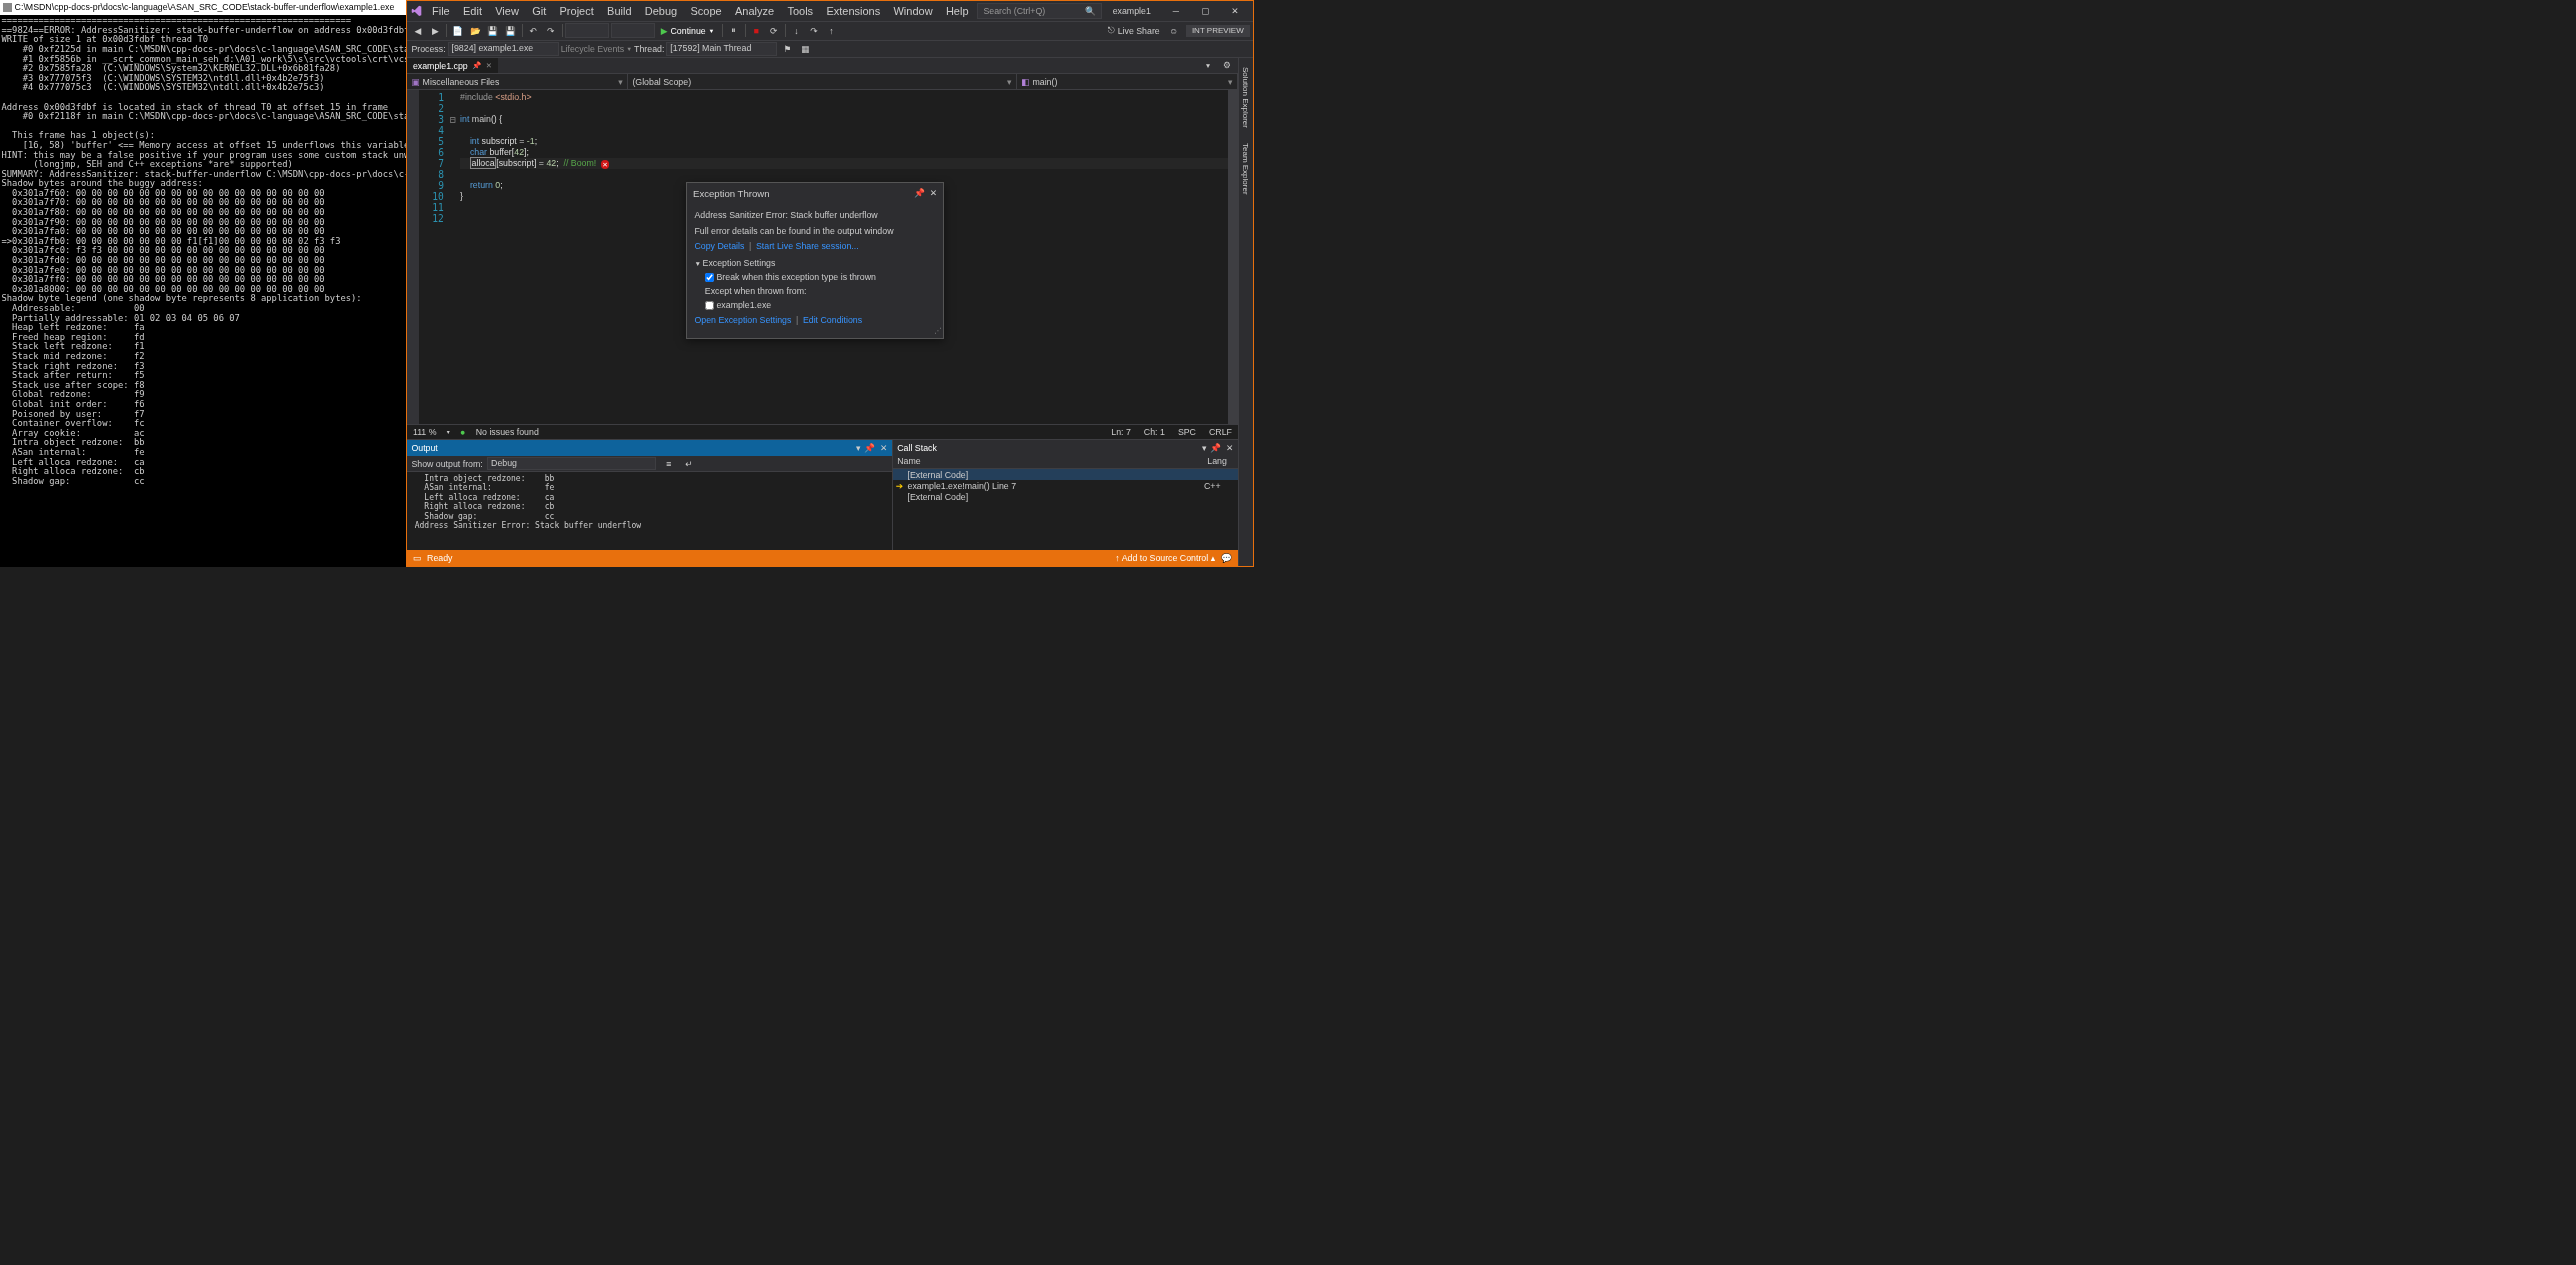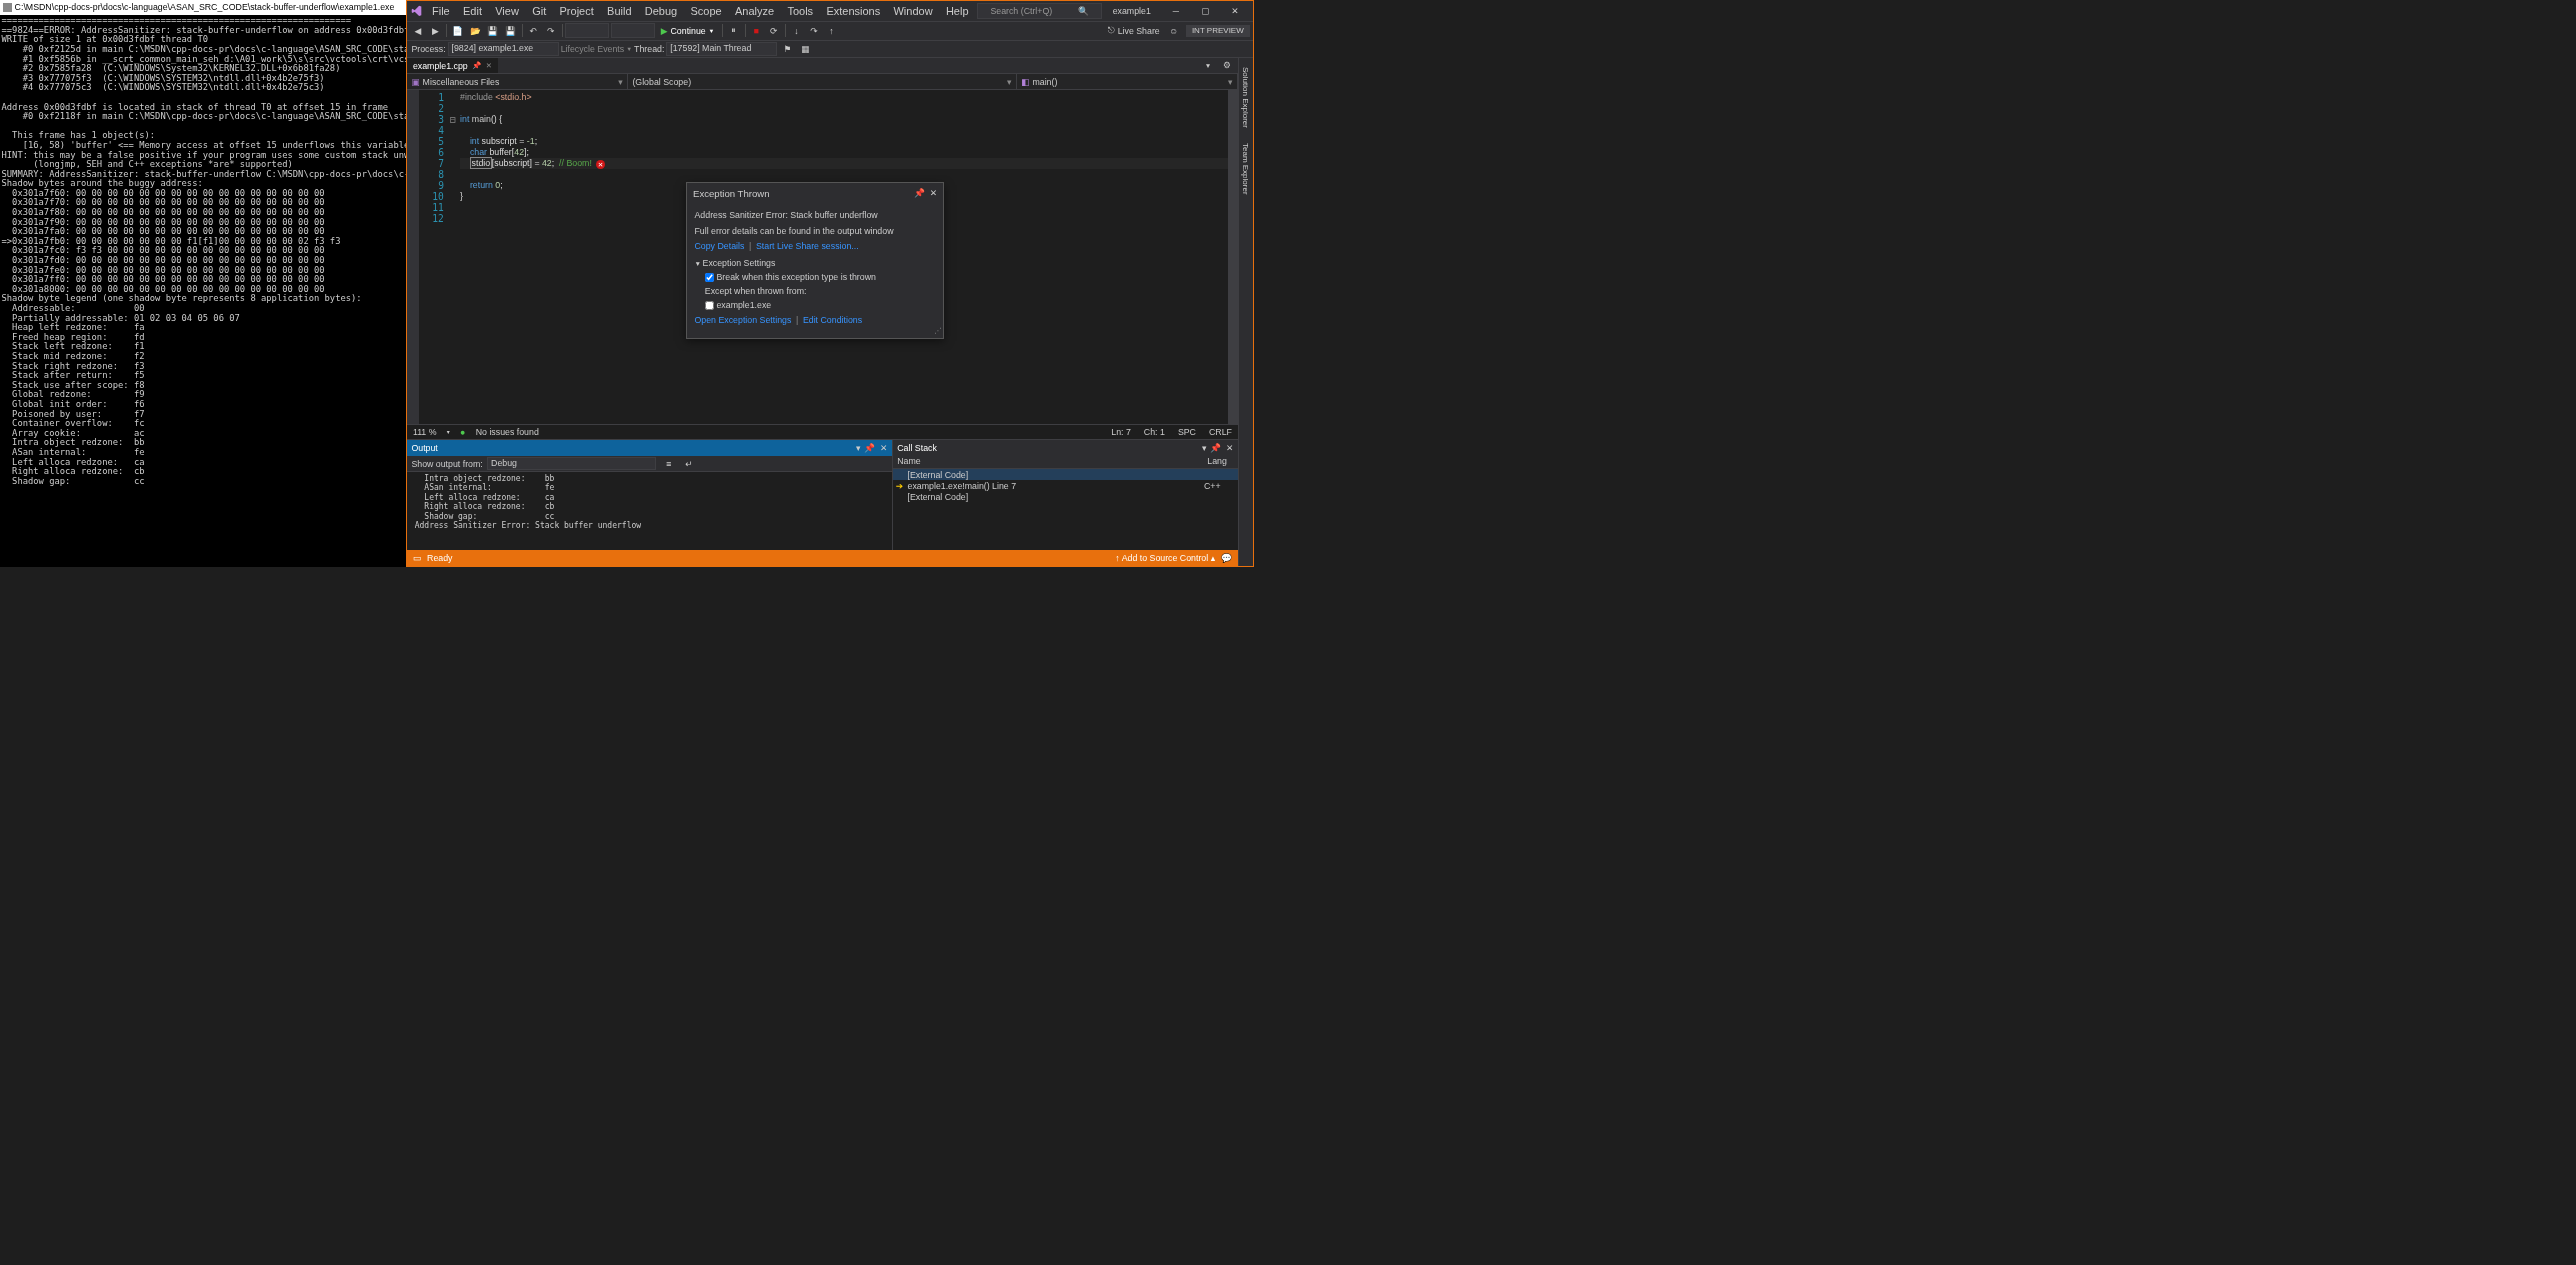--- a/index.html
+++ b/index.html
@@ -7,21 +7,21 @@
 .root{display:flex;width:1155px;height:567px}
 .console{width:406px;height:100%;background:#000;color:#ccc;display:flex;flex-direction:column}
 .console-title{background:#fff;color:#000;height:14.7px;line-height:14.7px;padding:0 2.9px;display:flex;align-items:center;gap:2.9px;font-size:8px}
 .console-title-icon{width:8.8px;height:8.8px;background:#888}
 .console-body{flex:1;font-family:Consolas,monospace;font-size:8.8px;line-height:9.6px;white-space:pre;overflow:hidden;padding:1.5px}
 .vs{flex:1;display:flex;flex-direction:column;background:#2d2d30;border:0.7px solid #e8700d;position:relative}
 .vs-titlebar{height:20.6px;background:#2d2d30;display:flex;align-items:center;padding:0 2.9px;gap:1.5px;border-bottom:0.7px solid #3e3e42}
 .vs-logo{width:14.7px;height:14.7px;display:flex;align-items:center;justify-content:center;color:#c084e1}
 .menu-item{padding:0 5.9px;height:16px;line-height:16px;color:#ccc;font-size:11px}
 .titlebar-spacer{flex:1}
-.search-box{display:flex;align-items:center;background:#333337;border:0.7px solid #3e3e42;height:16px;padding:0 12px;gap:2.9px;width:125px;color:#999;font-size:8px}
+.search-box{display:flex;align-items:center;background:#333337;border:0.7px solid #3e3e42;height:16px;padding:0 5px;gap:2.9px;width:125px;color:#999;font-size:8px}
 .sln-name{margin:0 8.8px;color:#ccc;font-size:8.8px}
 .win-btns{display:flex}
 .win-btn{width:29.5px;height:20.6px;display:flex;align-items:center;justify-content:center;color:#ccc}
 .toolbar{height:19px;background:#2d2d30;display:flex;align-items:center;padding:0 2.9px;gap:1.5px;border-bottom:0.7px solid #3e3e42}
 .tb-btn{width:16px;height:16px;display:flex;align-items:center;justify-content:center;color:#ccc}
 .tb-sep{width:0.7px;height:13.3px;background:#4c4c4c;margin:0 1.5px}
 .continue-btn{display:flex;align-items:center;gap:2.9px;height:16px;padding:0 4.4px;color:#fff}
 .continue-btn .play{color:#4ec94e}
 .int-preview{background:#3e3e42;padding:1.5px 5.9px;color:#ccc;font-size:8px;margin-left:2.9px}
 .live-share{display:flex;align-items:center;gap:2.9px;padding:0 4.4px;color:#ccc;font-size:8px}
@@ -282,21 +282,21 @@
             <div class="gutter"></div>
             <div class="linenums">1<br>2<br>3<br>4<br>5<br>6<br>7<br>8<br>9<br>10<br>11<br>12</div>
             <div class="fold"><br><br>⊟<br><br><br><br><br><br><br><br></div>
             <div class="code">
 <div class="code-line"><span class="inc">#include</span> <span class="str">&lt;stdio.h&gt;</span></div>
 <div class="code-line"> </div>
 <div class="code-line"><span class="kw">int</span> <span class="var">main</span>() {</div>
 <div class="code-line"> </div>
 <div class="code-line">    <span class="kw">int</span> subscript = <span class="num">-1</span>;</div>
 <div class="code-line">    <span class="kw">char</span> buffer[<span class="num">42</span>];</div>
-<div class="code-line hl">    <span style="border:0.7px solid #888;padding:0 0.7px">stdio</span>[subscript] = <span class="num">42</span>;  <span class="cm">// Boom!</span><span class="err-dot"></span></div>
+<div class="code-line hl">    <span style="border:0.7px solid #888;padding:0 0.7px">alloca</span>[subscript] = <span class="num">42</span>;  <span class="cm">// Boom!</span><span class="err-dot"></span></div>
 <div class="code-line"> </div>
 <div class="code-line">    <span class="kw">return</span> <span class="num">0</span>;</div>
 <div class="code-line">}</div>
 <div class="code-line"> </div>
 <div class="code-line"> </div>
 
               <div class="exc-popup">
                 <div class="exc-hdr">
                   <span class="ttl">Exception Thrown</span>
                   <span class="ic">📌</span>

